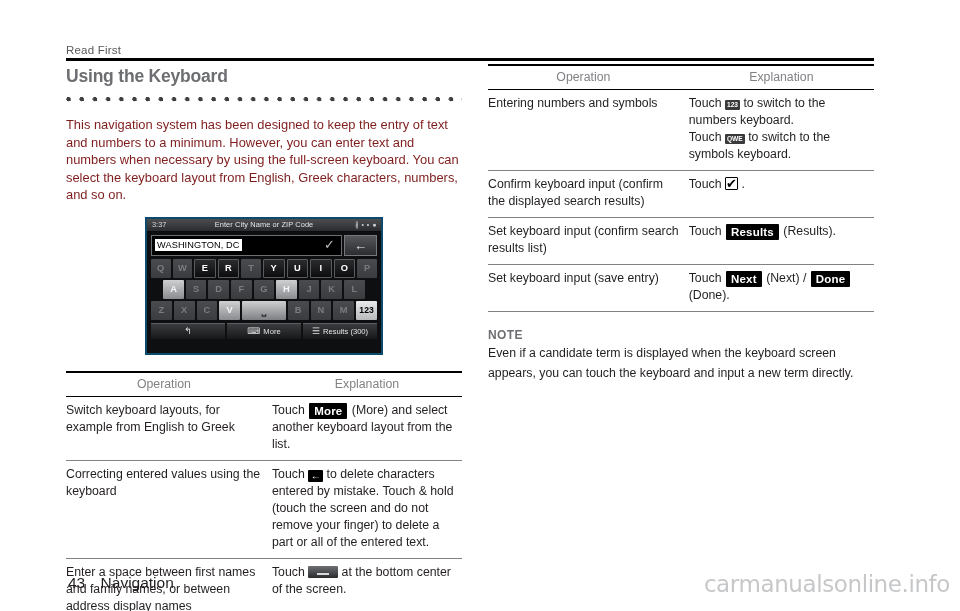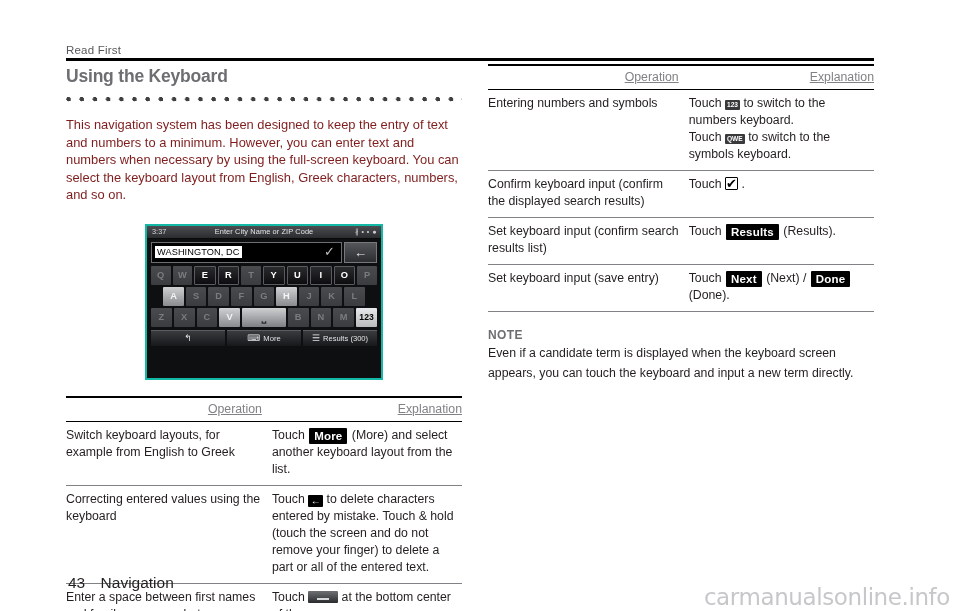--- a/index.html
+++ b/index.html
@@ -39,25 +39,24 @@
   }
 
   .body-copy {
     margin-top: 13px;
     font-size: 12.9px; line-height: 17.6px; color: #7f1d1d;
   }
 
   
   .device-wrap { margin-top: 12px; display:flex; justify-content:center; }
   .device {
-    width: 238px; height: 156px;
-    background: #14b8a6;
+    width: 238px; height: 138px;
+    background: #0c4a6e;
     padding: 2px;
     position: relative;
-    margin-top: 7px;
   }
   .device-inner {
     width: 100%; height: 100%;
     background: #111214;
     display: flex; flex-direction: column;
     position: relative;
   }
   .dev-statusbar {
     height: 13px; flex: 0 0 13px;
     background: linear-gradient(#4c4d50, #2b2c2f);
@@ -110,23 +109,23 @@
     flex:1; background:linear-gradient(#3a3b3e,#17181a);
     border-top:1px solid #5c5d60;
     display:flex; align-items:center; justify-content:center;
     color:#e2e3e5; font-size:7.6px; gap:3px;
   }
   .dev-btn .glyph { font-size:9px; }
 
   
   table.spec { width:100%; border-collapse:collapse; font-size:12.3px; }
   table.spec th {
-    text-align:right; font-weight:normal; color:#808285;
+    text-align:center; font-weight:normal; color:#808285;
     font-size:12.3px; padding:4px 0 5px 0;
-    border-top:2.2px solid #000; border-bottom:1.6px solid #000;text-decoration:underline;
+    border-top:2.2px solid #000; border-bottom:1.6px solid #000;
   }
   table.spec td {
     vertical-align:top; padding:5px 0 7px 0;
     border-bottom:1px solid #808285; line-height:17px;
   }
   table.spec tr.last td { border-bottom:2.2px solid #000; }
   table.spec .c1 { width:52%; padding-right:10px; }
   table.spec .c2 { width:48%; }
   .tbl-gap { margin-top:16px; }
 
@@ -171,21 +170,21 @@
   
   .note-title { font-size:12px; font-weight:bold; color:#6d6e71; letter-spacing:.4px; }
   .note-body  { font-size:12.3px; line-height:20px; margin-top:1px; }
   .note-block { margin-top:16px; }
 
   
   .folio { position:absolute; left:68px; bottom:19px; font-size:15.5px; }
   .folio .num { font-weight:normal; }
   .folio .label { margin-left:11px; }
   .watermark {
-    position:absolute; right:10px; bottom:1px;
+    position:absolute; right:10px; bottom:14px;
     font-size:23px; color:#c6c7c9; font-family:"DejaVu Sans", sans-serif;
     letter-spacing:-0.4px;
   }
 </style>
 </head>
 <body>
 
 <div class="running-head">Read First</div>
 <div class="head-rule"></div>
 

